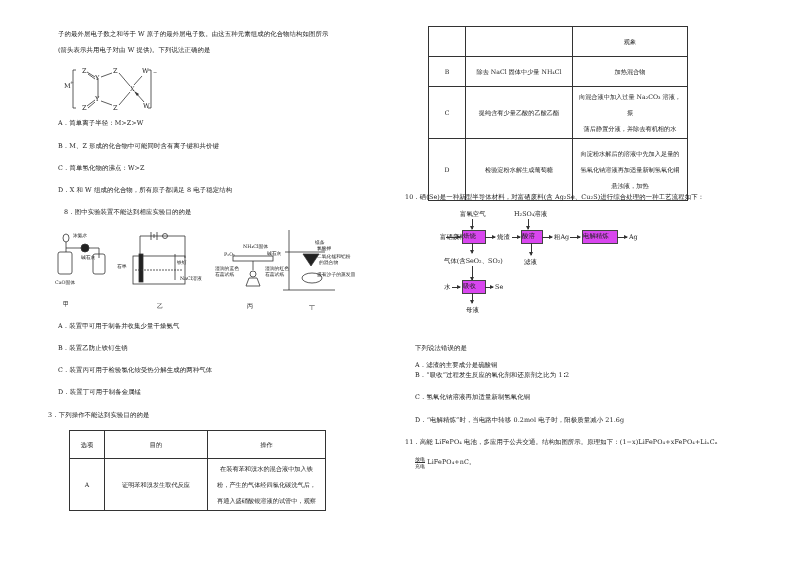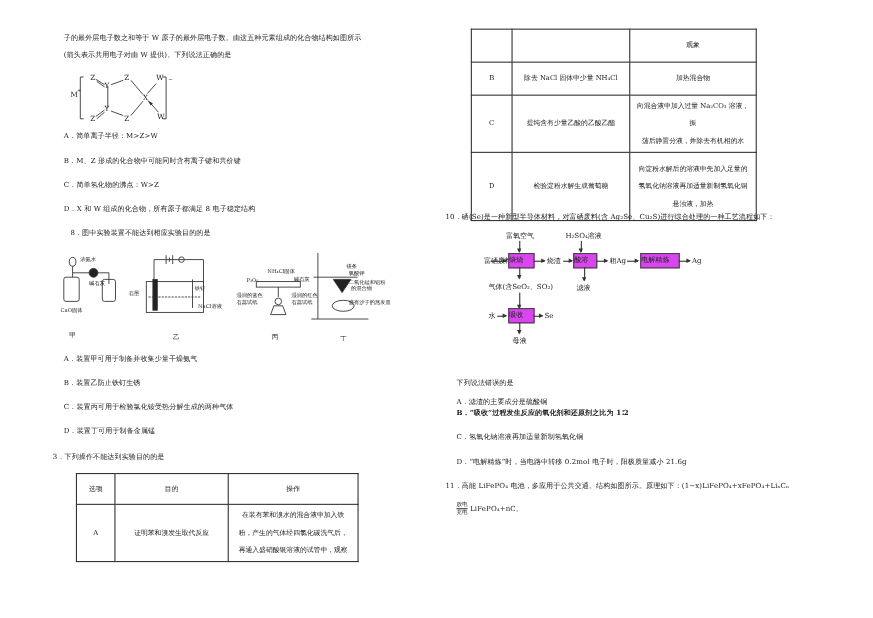--- a/index.html
+++ b/index.html
@@ -222,21 +222,21 @@
   <div class="arrow-h" style="left:36px;top:79px;width:8px;"></div>
   <div class="box" style="left:46px;top:72px;width:22px;height:12px;">吸收</div>
   <div class="arrow-h" style="left:69px;top:79px;width:8px;"></div>
   <div class="flow-txt" style="left:79px;top:75px;">Se</div>
   <div class="arrow-v" style="left:56px;top:85px;height:10px;"></div>
   <div class="flow-txt" style="left:50px;top:98px;">母液</div>
 </div>
 
 <div class="line" style="left:415px;top:344px;">下列说法错误的是</div>
 <div class="line" style="left:415px;top:349px;margin-top:12px;">A．滤渣的主要成分是硫酸铜</div>
-<div class="line" style="left:415px;top:371px;font-weight:bold;">B．“吸收”过程发生反应的氧化剂和还原剂之比为 1∶2</div>
+<div class="line" style="left:415px;top:371px;">B．“吸收”过程发生反应的氧化剂和还原剂之比为 1∶2</div>
 <div class="line" style="left:415px;top:393px;">C．氢氧化钠溶液再加适量新制氢氧化铜</div>
 <div class="line" style="left:415px;top:416px;">D．“电解精炼”时，当电路中转移 0.2mol 电子时，阳极质量减小 21.6g</div>
 
 <div class="line" style="left:405px;top:438px;">11．高能 LiFePO₄ 电池，多应用于公共交通。结构如图所示。原理如下：(1−x)LiFePO₄+xFePO₄+LiₓCₙ</div>
 <div class="line" style="left:415px;top:456px;">
   <span class="frac">
     <span>放电</span>
     <span>充电</span>
   </span>
   <span>LiFePO₄+nC。</span>

